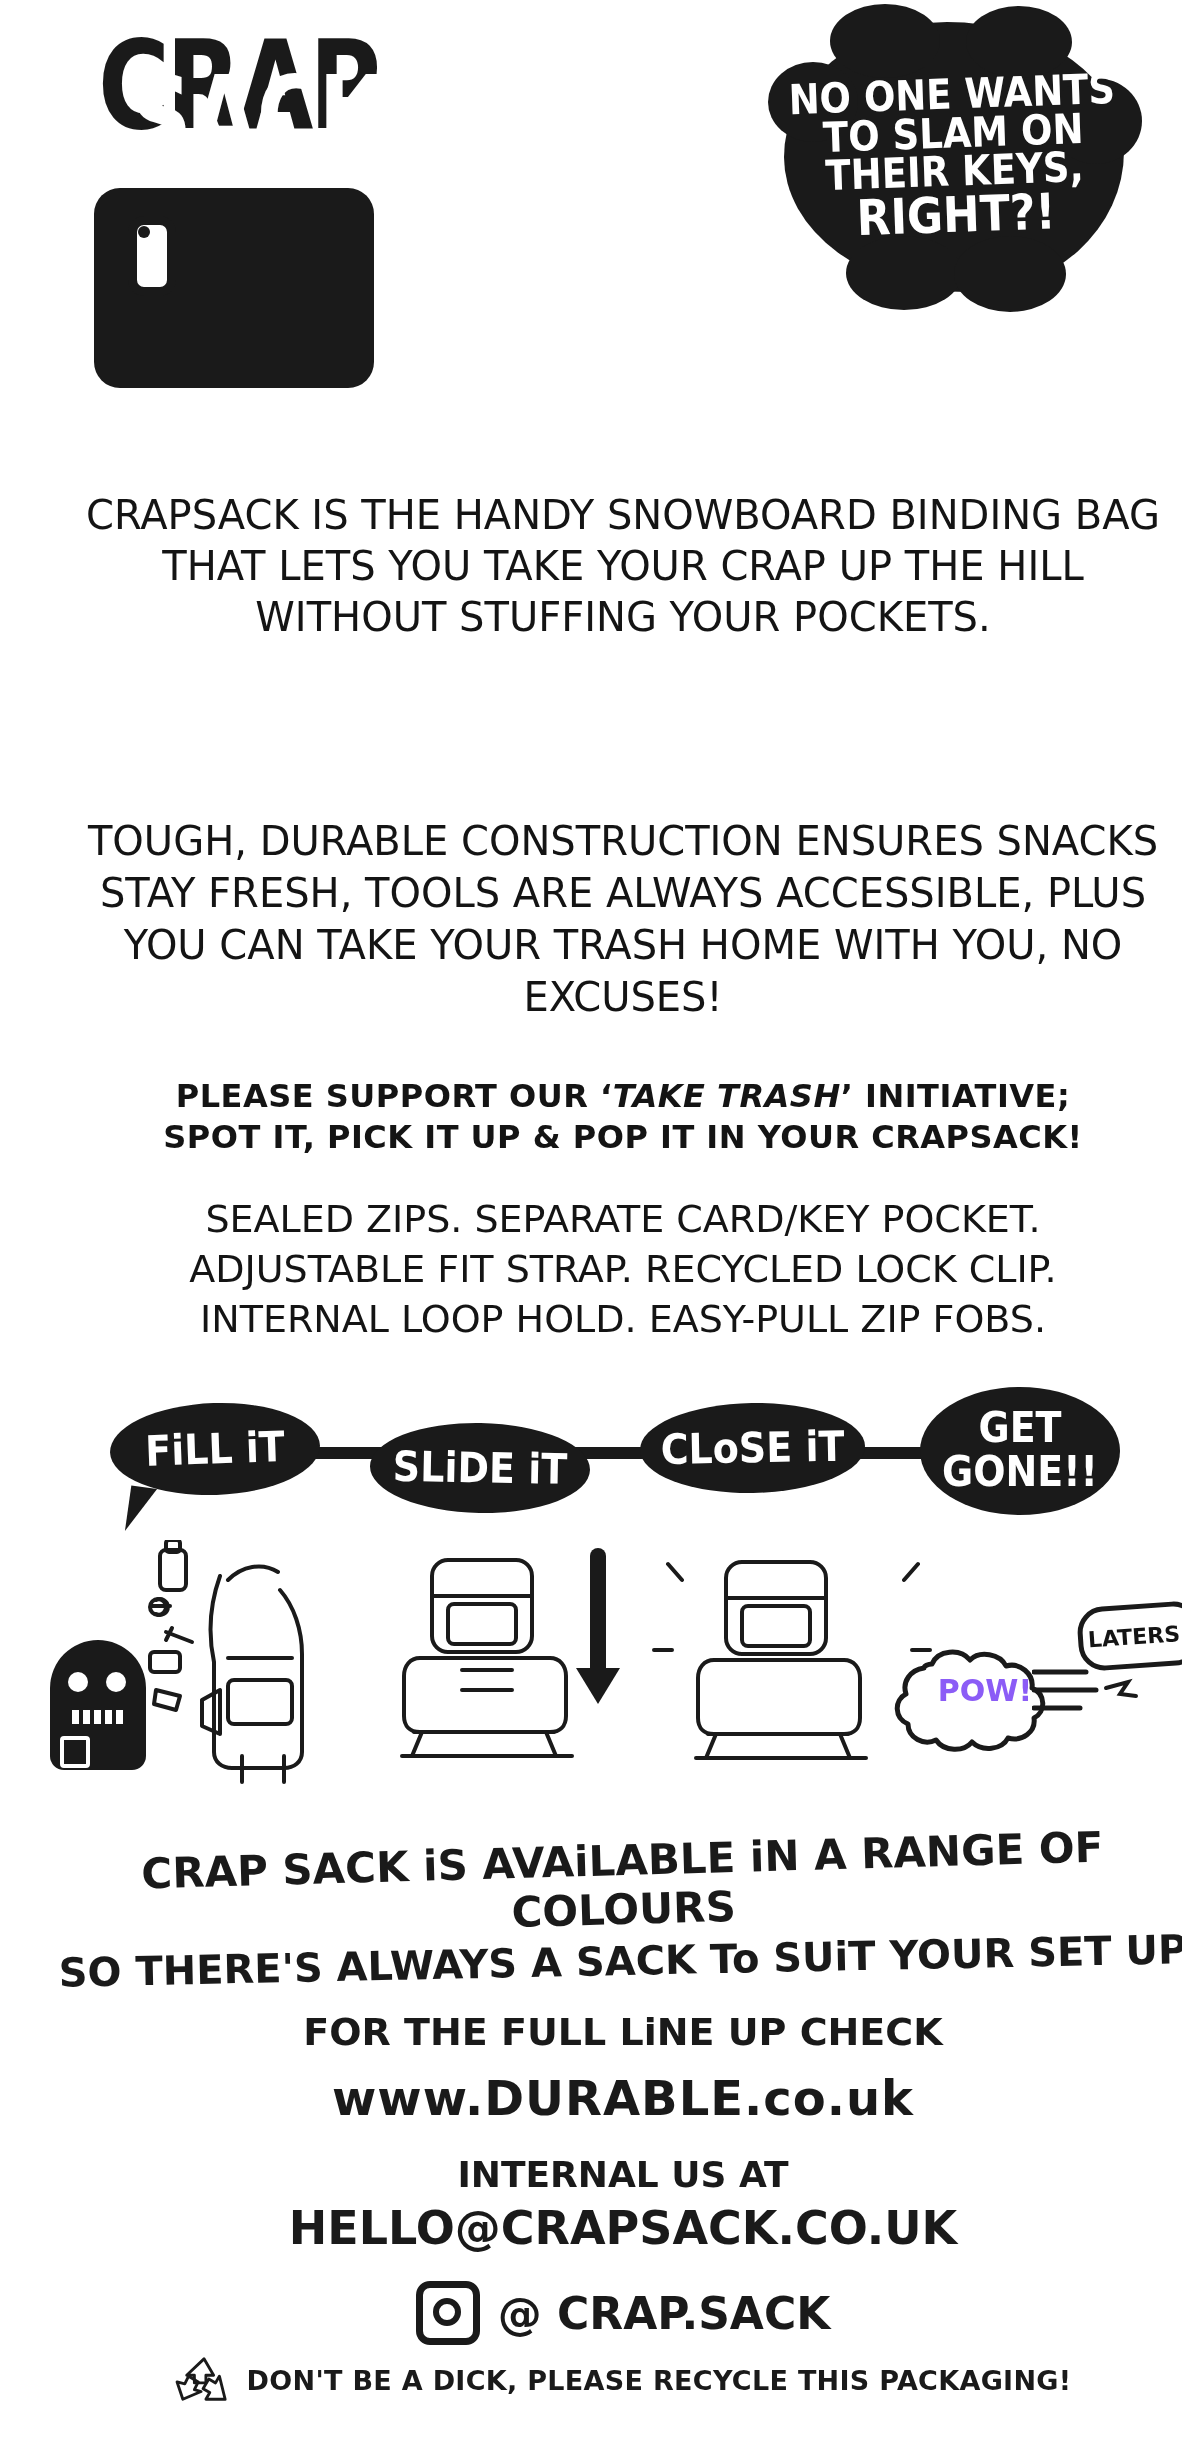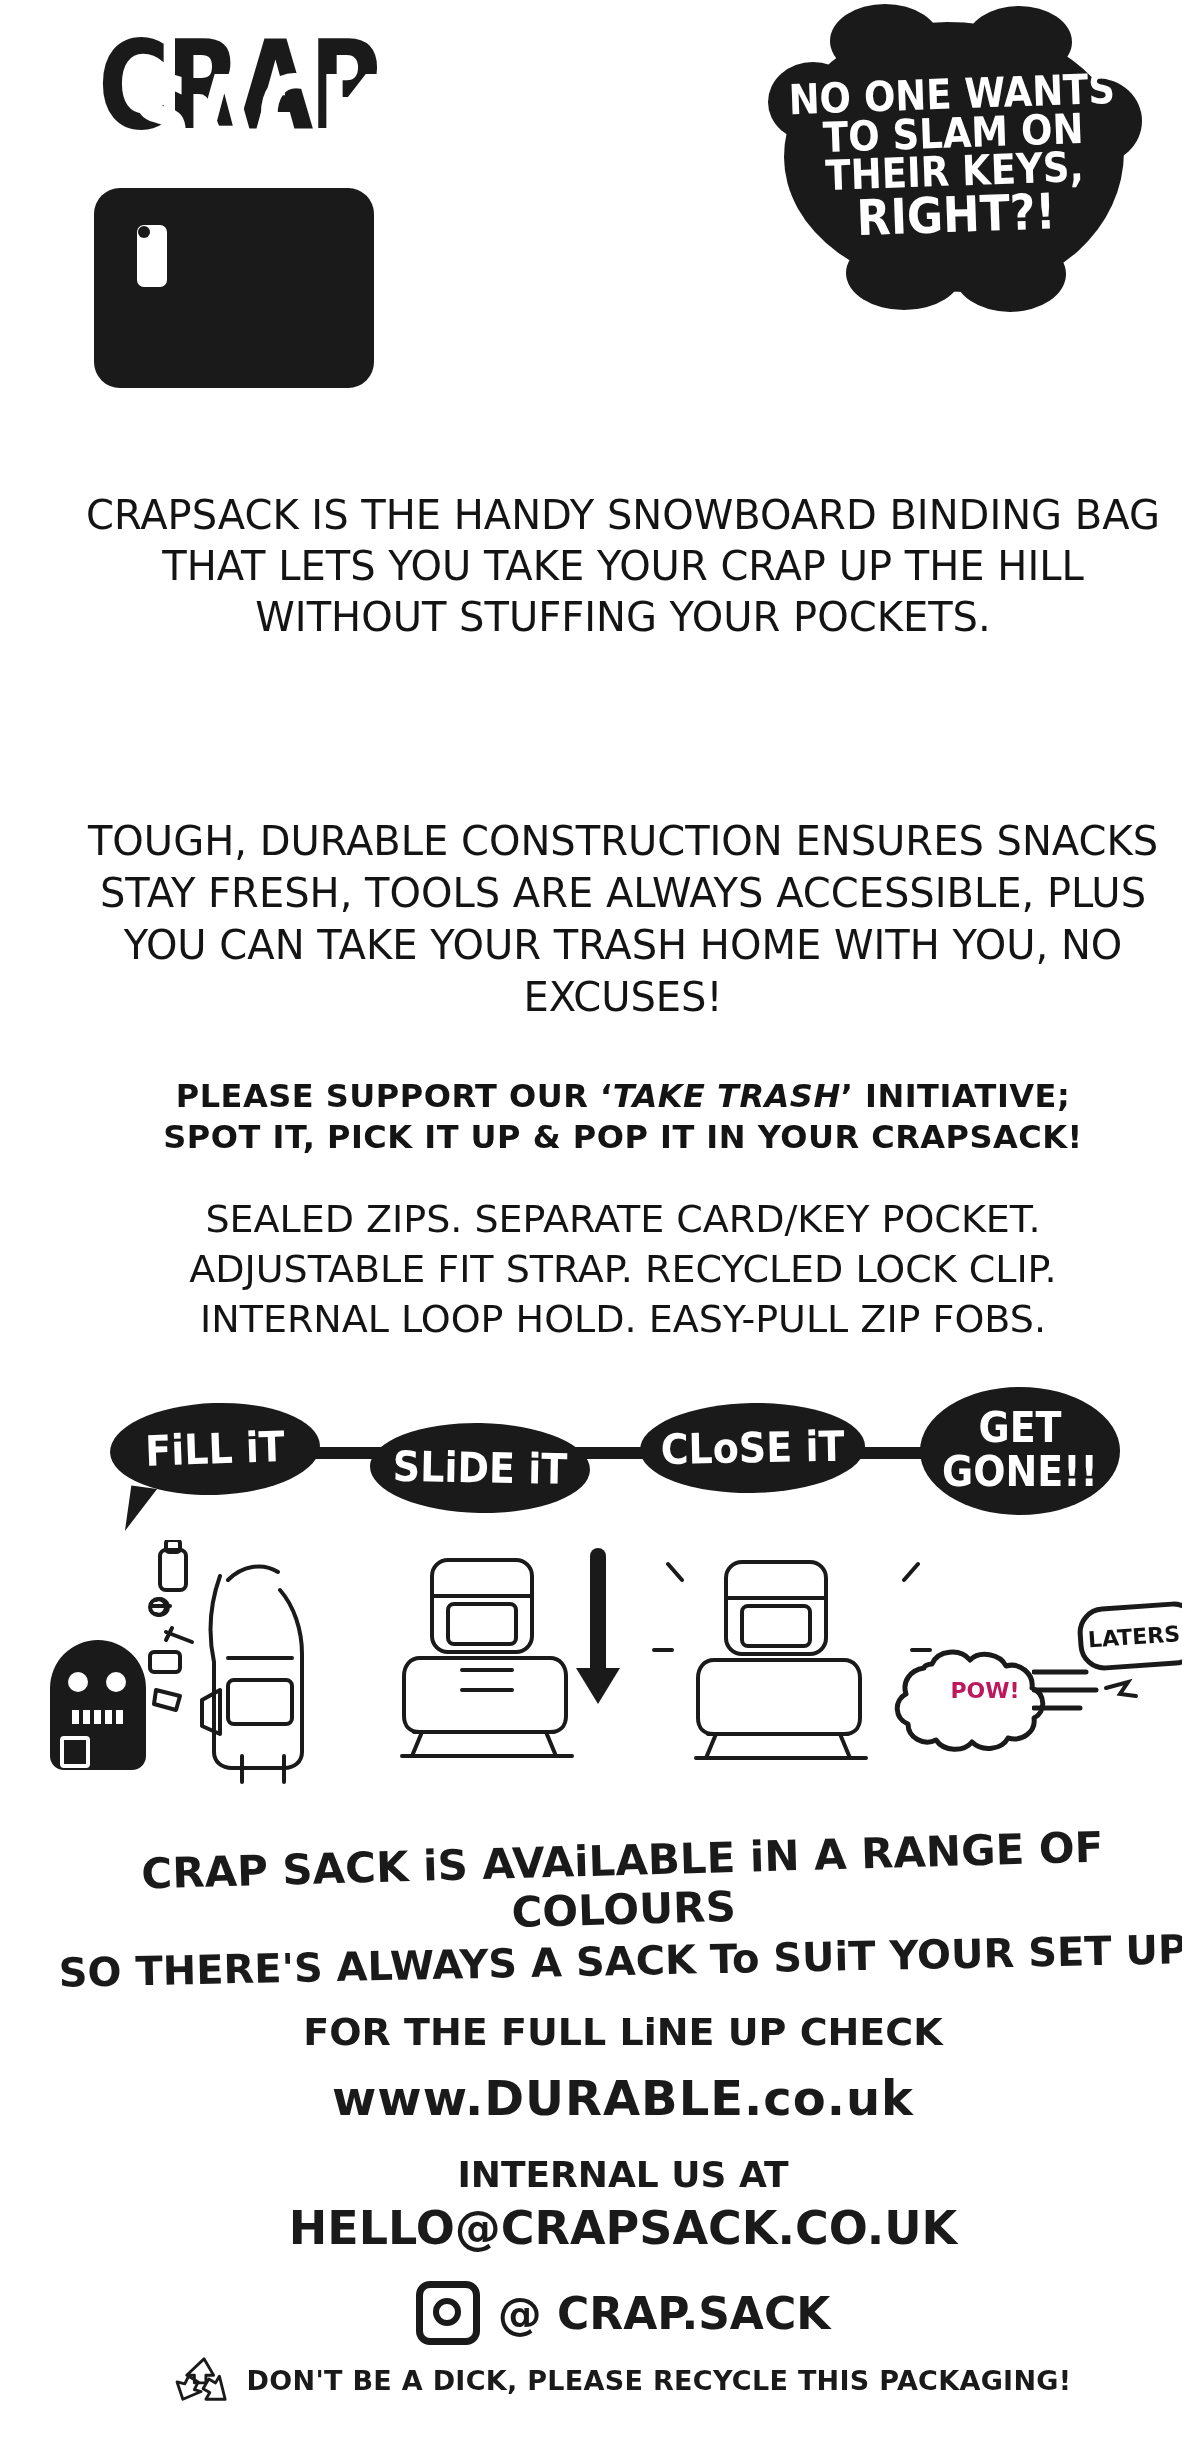--- a/index.html
+++ b/index.html
@@ -248,23 +248,23 @@
              background: repeating-linear-gradient(to right, #1a1a1a 0 4px, transparent 4px 11px); }
   .m-zip { position: absolute; top: 96px; left: 10px; width: 22px; height: 24px; border: 4px solid #fff; border-radius: 4px; }
 
   .sketch { position: absolute; stroke: #1a1a1a; fill: none; }
   .pow {
     position: absolute;
     left: 878px; top: 100px;
     width: 150px; height: 120px;
     font-family: "DejaVu Sans", sans-serif;
     font-weight: bold;
-    font-size: 22px;
+    font-size: 30px;
     display: flex; align-items: center; justify-content: center;
-    color: #be185d;
+    color: #8b5cf6;
   }
   .laters {
     position: absolute;
     left: 1046px; top: 74px;
     width: 112px; height: 54px;
     border: 5px solid #1a1a1a;
     border-radius: 26px;
     font-family: "DejaVu Sans", sans-serif;
     font-weight: bold;
     font-size: 22px;

